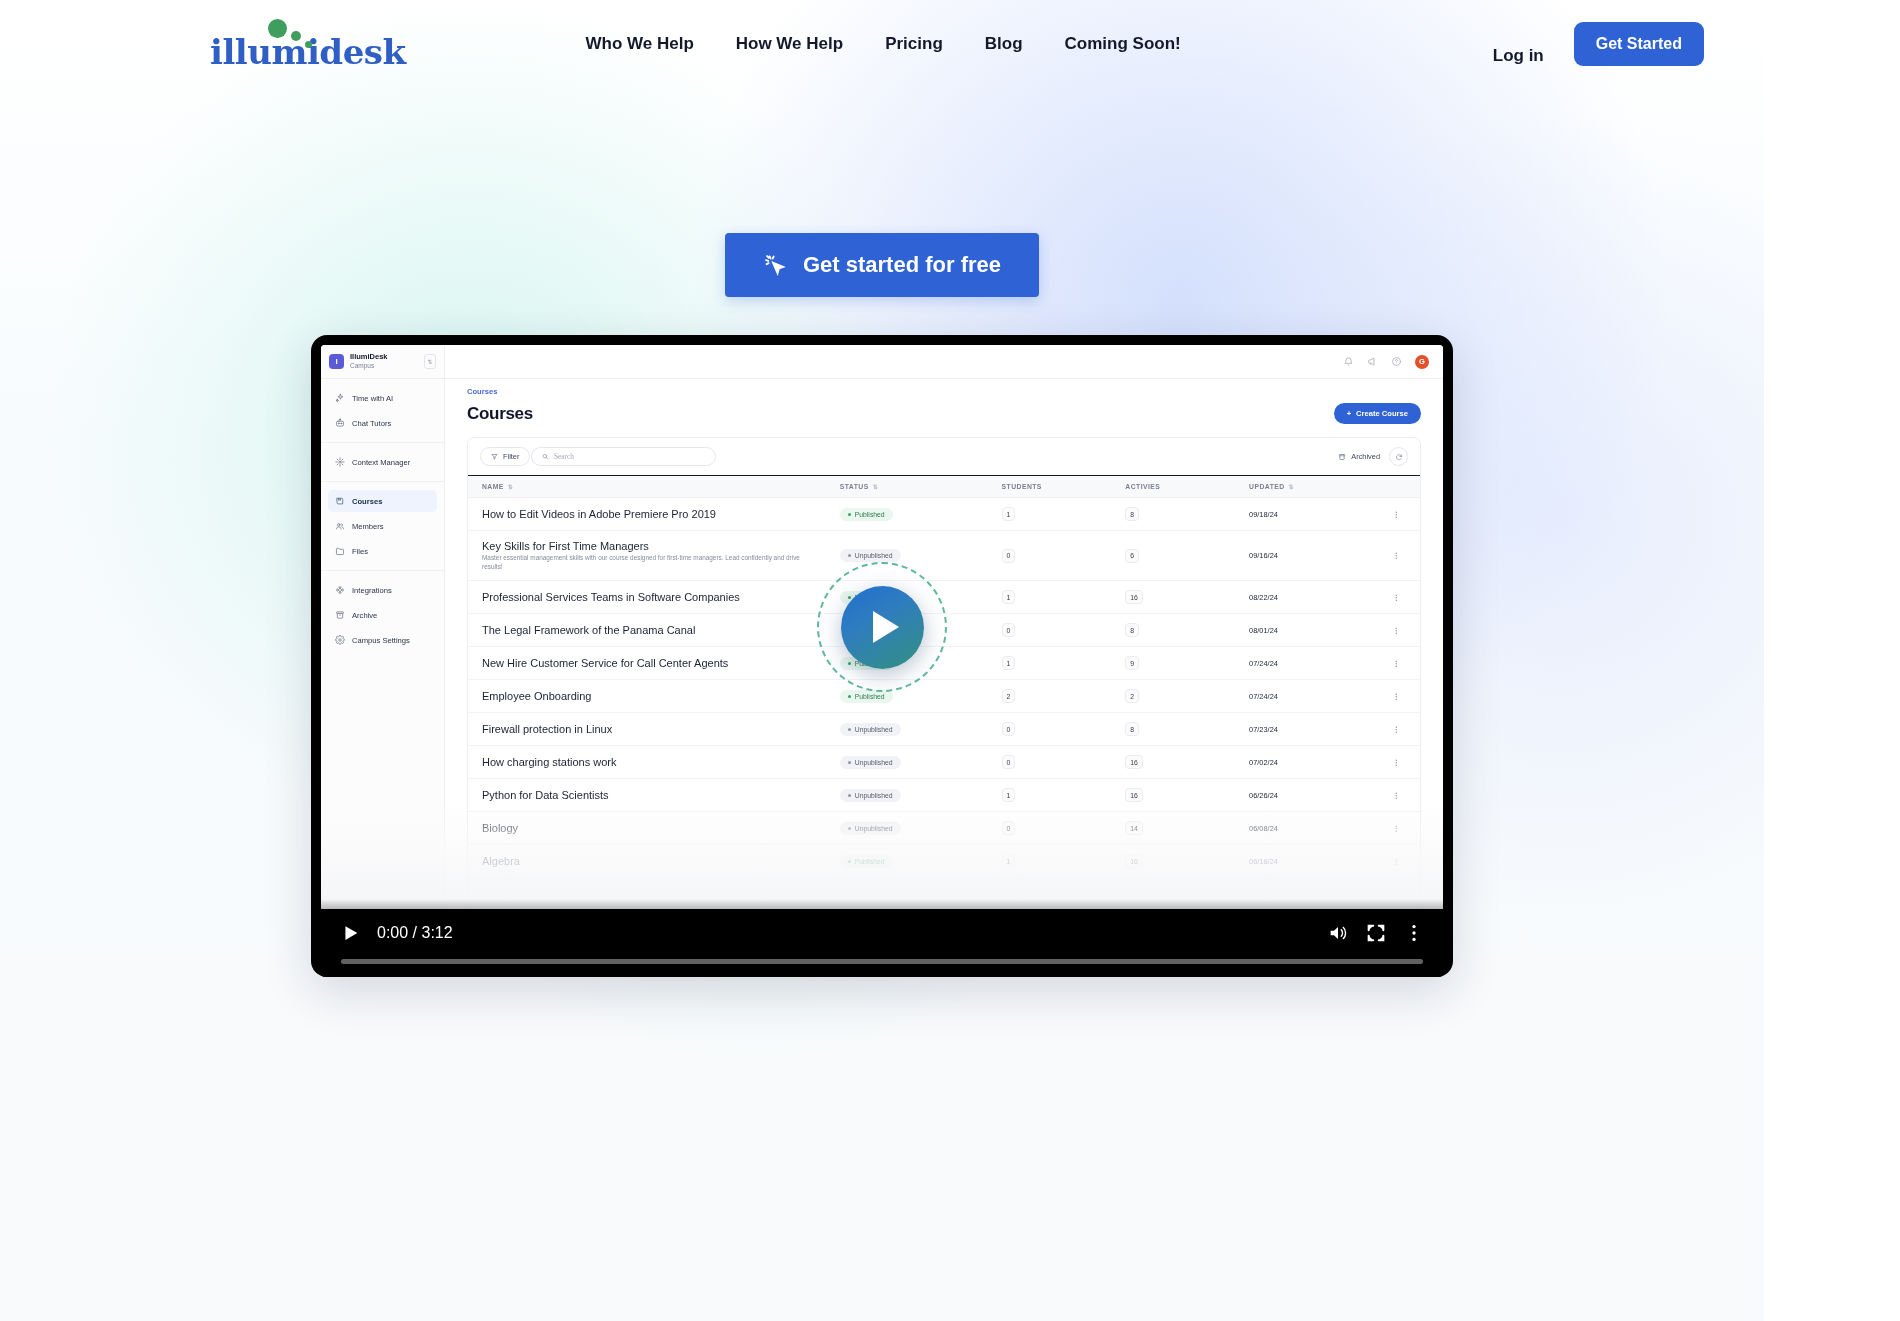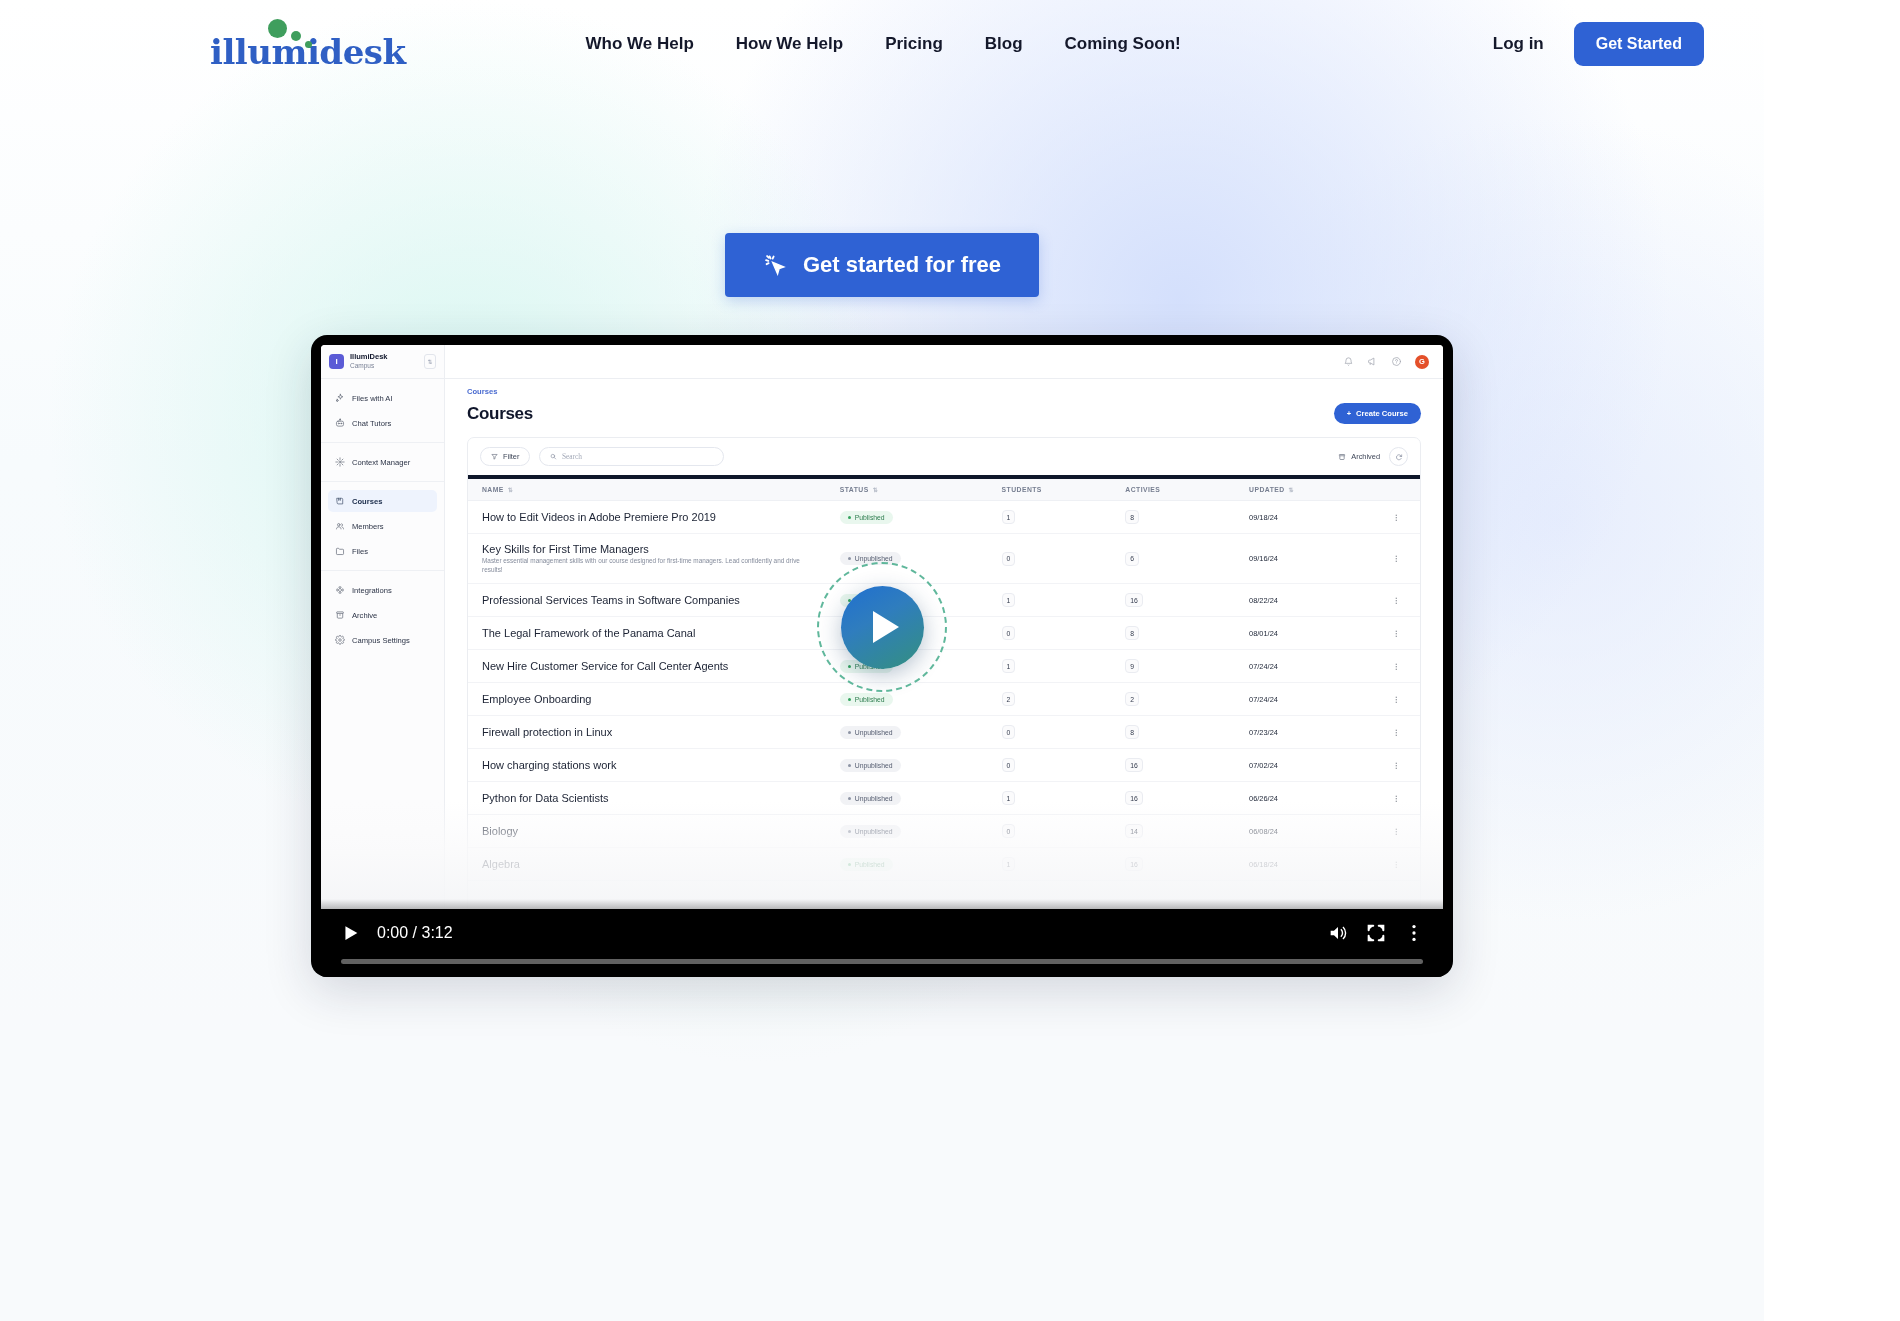--- a/index.html
+++ b/index.html
@@ -64,21 +64,21 @@
     font-weight: 600;
     color: #14182b;
     text-decoration: none;
     white-space: nowrap;
     cursor: pointer;
   }
 
   .header-actions {
     margin-left: auto;
     display: flex;
-    align-items: center;
+    align-items: flex-end;
     gap: 30px;
   }
   .login-link {
     font-size: 17px;
     font-weight: 600;
     color: #14182b;
     text-decoration: none;
     cursor: pointer;
   }
   .btn-get-started {
@@ -224,22 +224,22 @@
     font-size: 7.6px; font-weight: 600;
     font-family: "Liberation Sans", sans-serif;
     display: inline-flex; align-items: center; gap: 5px; cursor: pointer;
   }
 
   .table-card {
     margin: 0 22px; border: 1px solid #ebedf1; border-radius: 7px 7px 0 0;
     background: #fff; flex: 1; display: flex; flex-direction: column; min-height: 0;
   }
   .table-tools {
-    display: flex; align-items: center; gap: 9px;
-    padding: 9px 12px; border-bottom: 4px solid #0f172a;
+    display: flex; align-items: center; gap: 1px;
+    padding: 9px 12px; border-bottom: 1px solid #0f172a;
   }
   .pill-btn {
     display: inline-flex; align-items: center; gap: 5px;
     border: 1px solid #e4e7ee; border-radius: 14px;
     padding: 4px 10px; font-size: 7.4px; color: #3c4456;
     background: #fff; cursor: pointer; font-family: "Liberation Sans", sans-serif;
   }
   .search-box {
     display: inline-flex; align-items: center; gap: 5px;
     border: 1px solid #e4e7ee; border-radius: 14px;
@@ -423,21 +423,21 @@
             </span>
             <span class="brand-switch">⇅</span>
           </div>
 
           <div class="side-group">
             <div class="side-item">
               <svg class="side-ico" viewBox="0 0 24 24" fill="none" stroke="#3a4254" stroke-width="1.7" stroke-linecap="round">
                 <path d="M13 3l1.6 4.4L19 9l-4.4 1.6L13 15l-1.6-4.4L7 9l4.4-1.6z"></path>
                   <path d="M5.5 15l.8 2.2 2.2.8-2.2.8-.8 2.2-.8-2.2L2.5 18l2.2-.8z"></path>
               </svg>
-              <span>Files with AI</span>
+              <span>Time with AI</span>
             </div>
             <div class="side-item">
               <svg class="side-ico" viewBox="0 0 24 24" fill="none" stroke="#3a4254" stroke-width="1.7" stroke-linecap="round">
                 <rect x="3.5" y="7.5" width="17" height="12" rx="4"></rect>
                   <circle cx="9" cy="13" r="1.2"></circle>
                   <circle cx="15" cy="13" r="1.2"></circle>
                   <path d="M12 7.5V4"></path>
                   <circle cx="12" cy="3" r="1"></circle>
               </svg>
               <span>Chat Tutors</span>

